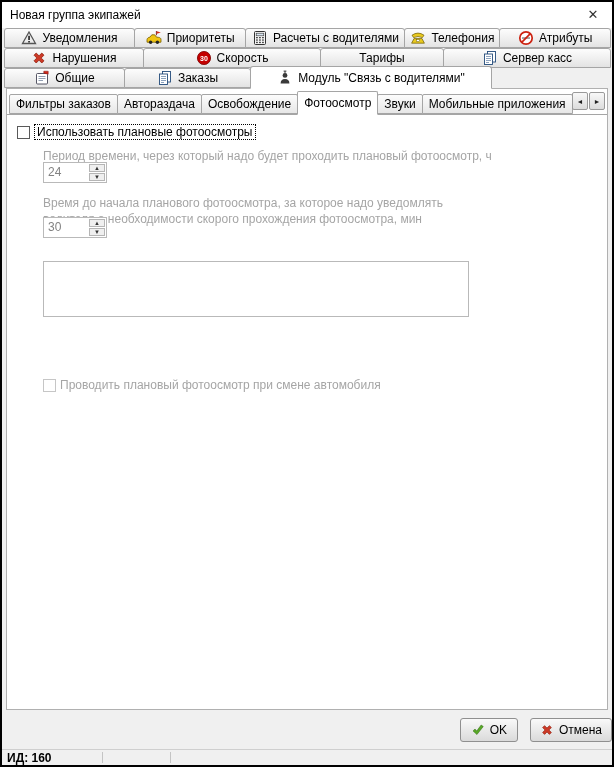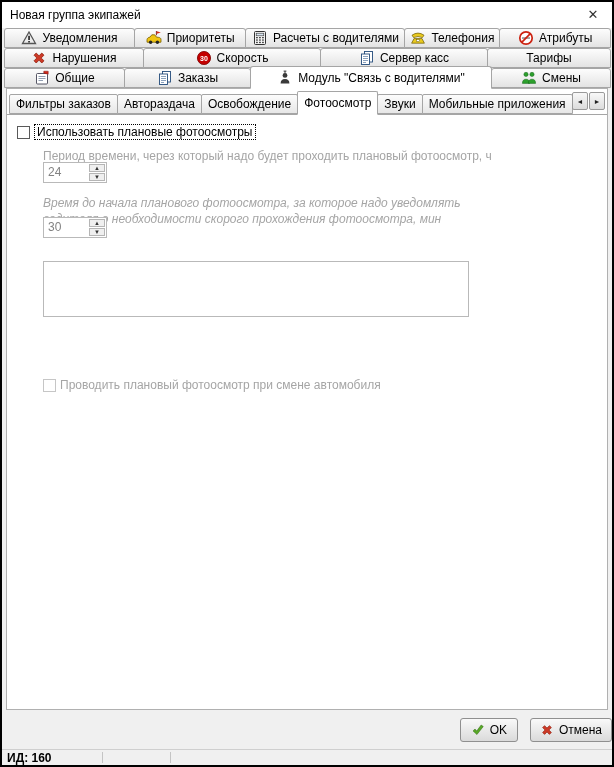--- a/index.html
+++ b/index.html
@@ -162,38 +162,38 @@
     </div>
     <div class="tab r2t2">
       <span class="ticon">
           <svg viewBox="0 0 16 16">
             <circle cx="8" cy="8" r="6.6" fill="#c40000" stroke="#7e0000" stroke-width=".8"></circle>
             <text x="8" y="10.7" font-size="7" font-weight="bold" fill="#fff" text-anchor="middle" font-family="Liberation Sans, sans-serif">30</text>
           </svg>
         </span>
       <span>Скорость</span>
     </div>
+    <div class="tab r2t4">
+      <span>Тарифы</span>
+    </div>
     <div class="tab r2t3">
       <span class="ticon">
           <svg viewBox="0 0 16 16">
             <rect x="5.5" y="1.5" width="8" height="10.5" fill="#fff" stroke="#234a7a" stroke-width=".9"></rect>
             <rect x="2.5" y="4" width="8" height="10.5" fill="#fff" stroke="#234a7a" stroke-width=".9"></rect>
             <g stroke="#5a7aa0" stroke-width=".7">
               <line x1="4" y1="6.5" x2="9" y2="6.5"></line>
               <line x1="4" y1="8.5" x2="9" y2="8.5"></line>
               <line x1="4" y1="10.5" x2="9" y2="10.5"></line>
               <line x1="4" y1="12.5" x2="7" y2="12.5"></line>
             </g>
           </svg>
         </span>
       <span>Сервер касс</span>
     </div>
-    <div class="tab r2t4">
-      <span>Тарифы</span>
-    </div>
   </div>
 
   <div class="tabrow">
     <div class="tab r3t1">
       <span class="ticon">
           <svg viewBox="0 0 16 16">
             <rect x="2.5" y="3.5" width="11" height="10.5" rx="1" fill="#fff" stroke="#445" stroke-width=".9"></rect>
             <g stroke="#7788a0" stroke-width=".8">
               <line x1="4.5" y1="6.5" x2="11.5" y2="6.5"></line>
               <line x1="4.5" y1="8.5" x2="11.5" y2="8.5"></line>
@@ -223,31 +223,20 @@
       <span class="ticon">
           <svg viewBox="0 0 16 16">
             <rect x="7.5" y="1" width="1" height="2.4" fill="#3a3a3a"></rect>
             <rect x="6.6" y="0.6" width="2.8" height="1" fill="#3a3a3a"></rect>
             <circle cx="8" cy="5.4" r="2.4" fill="#3a3a3a"></circle>
             <path d="M3.6 13.6 q0-4.6 4.4-4.6 t4.4 4.6 Z" fill="#3a3a3a"></path>
           </svg>
         </span>
       <span>Модуль "Связь с водителями"</span>
     </div>
-    <div class="tab r3t4">
-      <span class="ticon">
-          <svg viewBox="0 0 16 16">
-            <circle cx="5" cy="4.4" r="2.1" fill="#2ca02c" stroke="#14641c" stroke-width=".5"></circle>
-            <path d="M1.4 13.4 q0-4.2 3.6-4.2 t3.6 4.2 Z" fill="#2ca02c" stroke="#14641c" stroke-width=".5"></path>
-            <circle cx="11" cy="4.4" r="2.1" fill="#2ca02c" stroke="#14641c" stroke-width=".5"></circle>
-            <path d="M7.4 13.4 q0-4.2 3.6-4.2 t3.6 4.2 Z" fill="#2ca02c" stroke="#14641c" stroke-width=".5"></path>
-          </svg>
-        </span>
-      <span>Смены</span>
-    </div>
   </div>
 
   <div class="page">
     <div class="subtabs">
       <div class="subtab">
           <span>Фильтры заказов</span>
         </div>
       <div class="subtab">
           <span>Автораздача</span>
         </div>
@@ -279,21 +268,21 @@
       <div class="glabel" style="left:36px;top:33px;">Период времени, через который надо будет проходить плановый фотоосмотр, ч</div>
 
       <div class="spin" style="left:36px;top:47px;">
         <span class="val">24</span>
         <span class="btns">
           <span class="sbtn">▲</span>
           <span class="sbtn">▼</span>
         </span>
       </div>
 
-      <div class="glabel" style="left:36px;top:80px;font-style:italic;">
+      <div class="glabel" style="left:36px;top:80px;">
         <div>Время до начала планового фотоосмотра, за которое надо уведомлять</div>
         <div>водителя о необходимости скорого прохождения фотоосмотра, мин</div>
       </div>
 
       <div class="spin" style="left:36px;top:102px;">
         <span class="val">30</span>
         <span class="btns">
           <span class="sbtn">▲</span>
           <span class="sbtn">▼</span>
         </span>

